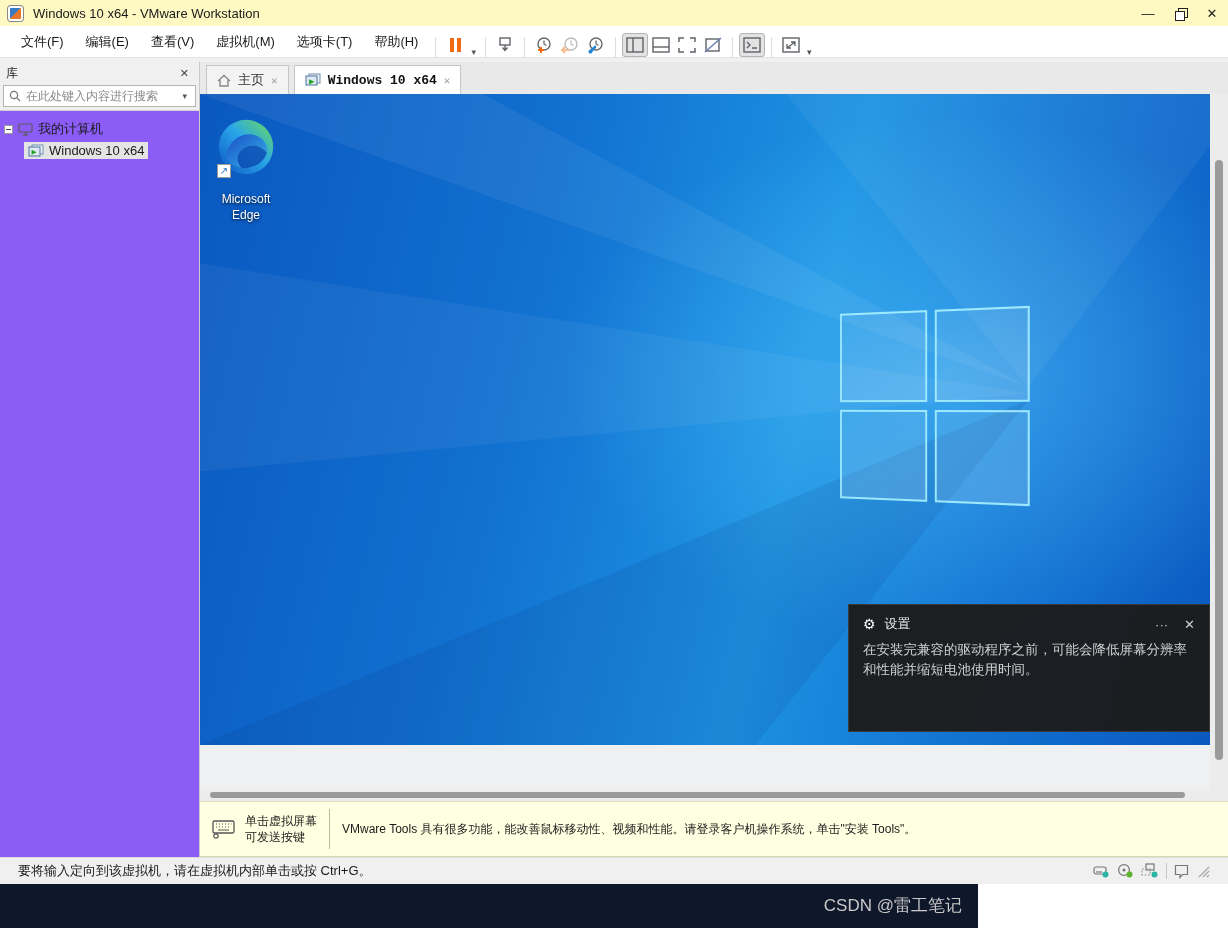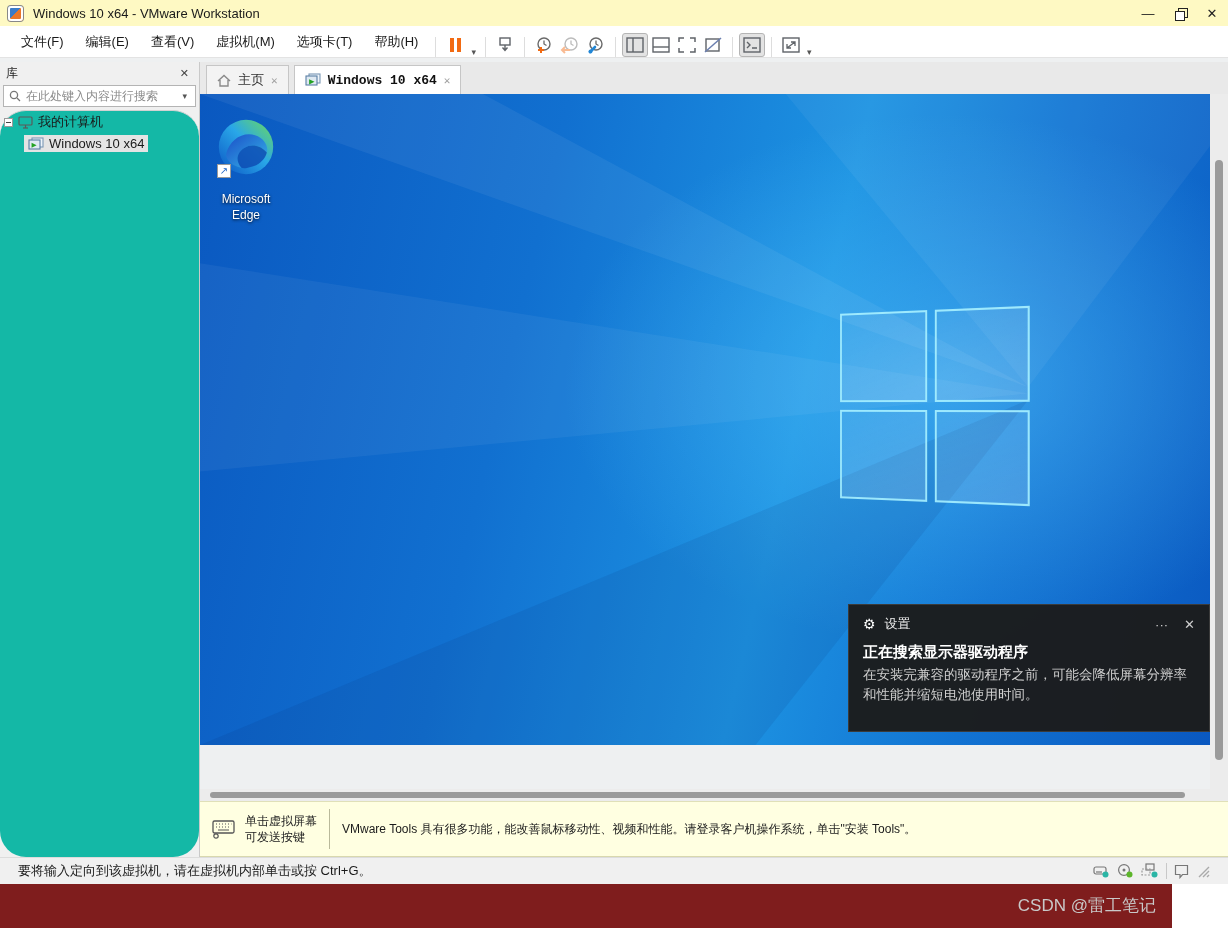--- a/index.html
+++ b/index.html
@@ -30,21 +30,21 @@
 
 
 .main-bg { position:absolute; left:0; top:58px; width:1228px; height:799px; background:#eef0f1; }
 
 
 .sidebar { position:absolute; left:0; top:62px; width:200px; height:795px; background:#f0f0f0; border-right:1px solid #c9c9c9; display:flex; flex-direction:column; }
 .sb-header { height:22px; display:flex; align-items:center; padding:0 6px; font-size:12px; color:#222; }
 .sb-close { margin-left:auto; font-size:11px; color:#444; padding:0 4px; }
 .sb-search { height:22px; margin:1px 3px 3px 3px; background:#fff; border:1px solid #b4b4b4; display:flex; align-items:center; padding:0 5px; gap:5px; }
 .sb-search-text { font-size:12px; color:#8a8a8a; flex:1; white-space:nowrap; overflow:hidden; }
-.sb-tree { flex:1; background:#14b8a6; border-top:1px solid #d2d2d2; padding-top:0; font-size:13px; color:#1a1a1a;border-radius:26px; }
+.sb-tree { flex:1; background:#8b5cf6; border-top:1px solid #d2d2d2; padding-top:7px; font-size:13px; color:#1a1a1a; }
 .tree-row { display:flex; align-items:center; gap:5px; padding:2px 4px; }
 .tree-row.child { padding-left:24px; }
 .tree-sel { background:#e4e4e4; padding:1px 4px; display:flex; align-items:center; gap:5px; }
 
 
 .tabbar { position:absolute; left:200px; top:62px; width:1028px; height:32px; background:#e9e9e9; display:flex; align-items:flex-end; padding-left:6px;font-family:Liberation Mono, monospace; }
 .tab { height:29px; display:flex; align-items:center; gap:7px; padding:0 10px; border:1px solid #c6c6c6; border-bottom:none; background:#f3f3f3; font-size:13px; color:#333; margin-right:5px; }
 .tab.active { background:#fff; font-weight:bold; color:#111; }
 .tab-close { color:#a0a0a0; font-size:11px; }
 
@@ -91,21 +91,21 @@
 .tools-btns { display:flex; gap:12px; margin-left:10px; }
 .tools-btn { background:#fdfdfd; border:1px solid #a9a9a9; font-size:13px; color:#111; padding:3px 14px; font-family:inherit; white-space:nowrap; }
 
 
 .statusbar { position:absolute; left:0; top:857px; width:1228px; height:27px; background:#f0f0f0; border-top:1px solid #dcdcdc; display:flex; align-items:center; padding:0 18px; }
 .status-msg { font-size:13px; color:#1a1a1a; }
 .status-icons { margin-left:auto; display:flex; align-items:center; gap:7px; }
 .ssep { width:1px; height:16px; background:#c8c8c8; }
 
 
-.bottomstrip { position:absolute; left:0; top:884px; width:1172px; height:44px; background:#7f1d1d;text-align:right; }
+.bottomstrip { position:absolute; left:0; top:884px; width:978px; height:44px; background:#0f172a;text-align:right; }
 .watermark { position:absolute; right:16px; top:10px; font-size:17px; color:#c9c9c9; }
 svg { display:block; }
 </style>
 </head>
 <body>
 
 <div class="app">
 
   <div class="titlebar">
     <span class="app-logo"></span>
@@ -306,21 +306,20 @@
 
       <div class="toast">
         <div class="toast-head">
           <span class="toast-gear">⚙</span>
           <span>设置</span>
           <span class="toast-actions">
             <span>···</span>
             <span>✕</span>
           </span>
         </div>
-        <div class="toast-title">正在搜索显示器驱动程序</div>
         <div class="toast-body">在安装完兼容的驱动程序之前，可能会降低屏幕分辨率和性能并缩短电池使用时间。</div>
       </div>
 
     </div>
   </div>
 
   <div class="vscroll">
       <div class="vthumb"></div>
     </div>
   <div class="hscroll">

